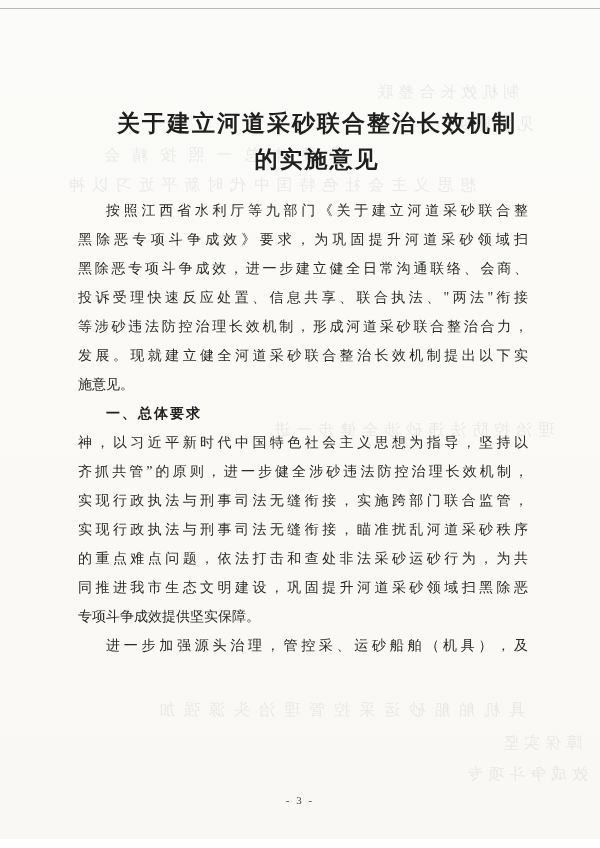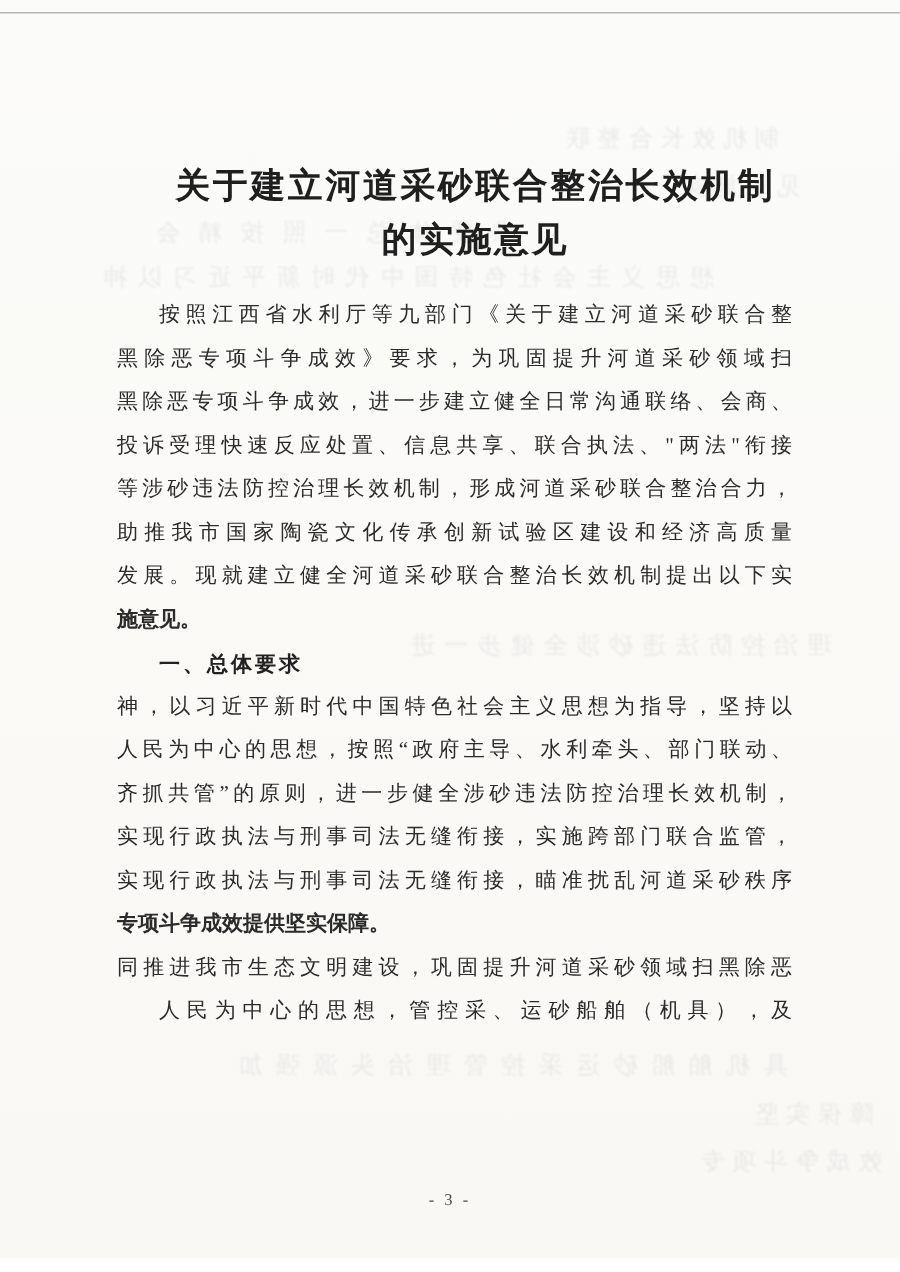--- a/index.html
+++ b/index.html
@@ -21,21 +21,21 @@
   .content {
     position:absolute; top:196px; left:78px; width:450px;
     font-size:14px; color:#2b2b2b;
   }
   .line {
     height:29px; line-height:29px;
     text-align:justify; text-align-last:justify;
     overflow:hidden;
   }
   .line.first { text-indent:2em; }
-  .line.plain { text-align:right; text-align-last:left;font-weight:bold; }
+  .line.plain { text-align:right; text-align-last:left; }
   .line.heading {
     font-weight:bold; text-align:right; text-align-last:left; text-indent:2em;
     font-family:"Liberation Sans","DejaVu Sans",sans-serif;
     letter-spacing:2px; color:#222;
   }
 
   .page-number {
     position:absolute; top:794px; left:0; width:100%;
     text-align:center; font-size:11px; color:#4a4a4a; letter-spacing:2px;
   }
@@ -77,36 +77,35 @@
     <div>的实施意见</div>
   </div>
 
   <div class="content">
 
     <div class="line first">按照江西省水利厅等九部门《关于建立河道采砂联合整</div>
     <div class="line">黑除恶专项斗争成效》要求，为巩固提升河道采砂领域扫</div>
     <div class="line">黑除恶专项斗争成效，进一步建立健全日常沟通联络、会商、</div>
     <div class="line">投诉受理快速反应处置、信息共享、联合执法、"两法"衔接</div>
     <div class="line">等涉砂违法防控治理长效机制，形成河道采砂联合整治合力，</div>
-    <div class="line">助推我市国家陶瓷文化传承创新试验区建设和经济高质量</div>
     <div class="line">发展。现就建立健全河道采砂联合整治长效机制提出以下实</div>
     <div class="line plain">施意见。</div>
 
     <div class="line heading">一、总体要求</div>
 
     <div class="line">神，以习近平新时代中国特色社会主义思想为指导，坚持以</div>
-    <div class="line">人民为中心的思想，按照“政府主导、水利牵头、部门联动、</div>
     <div class="line">齐抓共管”的原则，进一步健全涉砂违法防控治理长效机制，</div>
     <div class="line">实现行政执法与刑事司法无缝衔接，实施跨部门联合监管，</div>
     <div class="line">实现行政执法与刑事司法无缝衔接，瞄准扰乱河道采砂秩序</div>
+    <div class="line">的重点难点问题，依法打击和查处非法采砂运砂行为，为共</div>
+    <div class="line">同推进我市生态文明建设，巩固提升河道采砂领域扫黑除恶</div>
     <div class="line plain">专项斗争成效提供坚实保障。</div>
-    <div class="line">同推进我市生态文明建设，巩固提升河道采砂领域扫黑除恶</div>
 
 
-    <div class="line first">人民为中心的思想，管控采、运砂船舶（机具），及</div>
+    <div class="line first">进一步加强源头治理，管控采、运砂船舶（机具），及</div>
 
   </div>
 
   <div class="page-number">- 3 -</div>
 
   <div class="scan-bottom-strip"></div>
 
 </div>
 
 </body></html>

